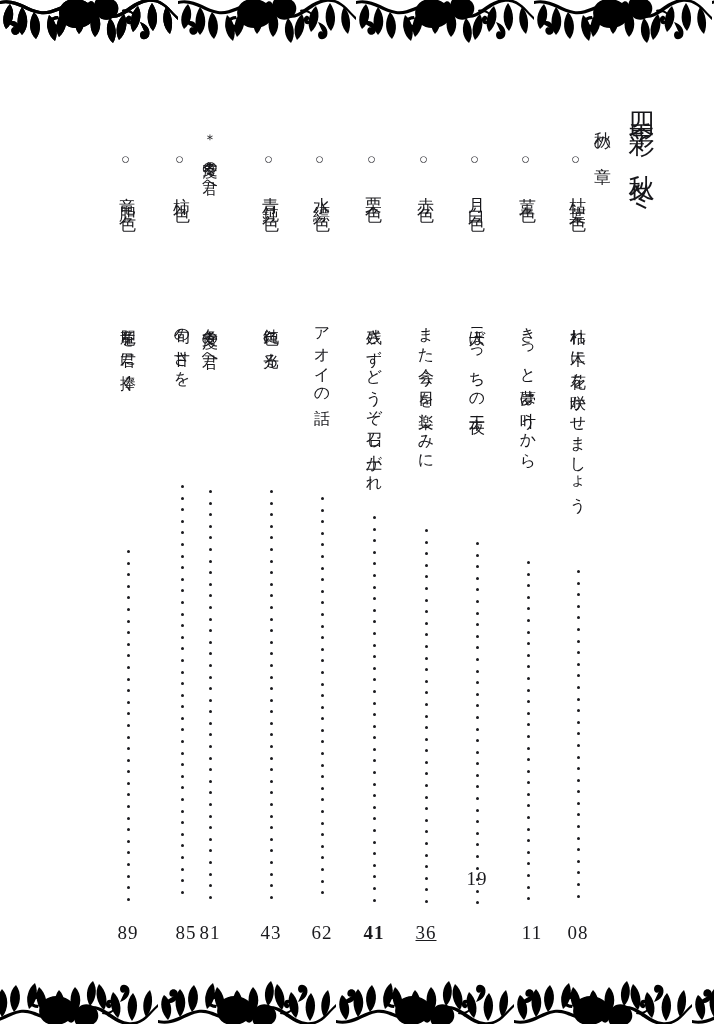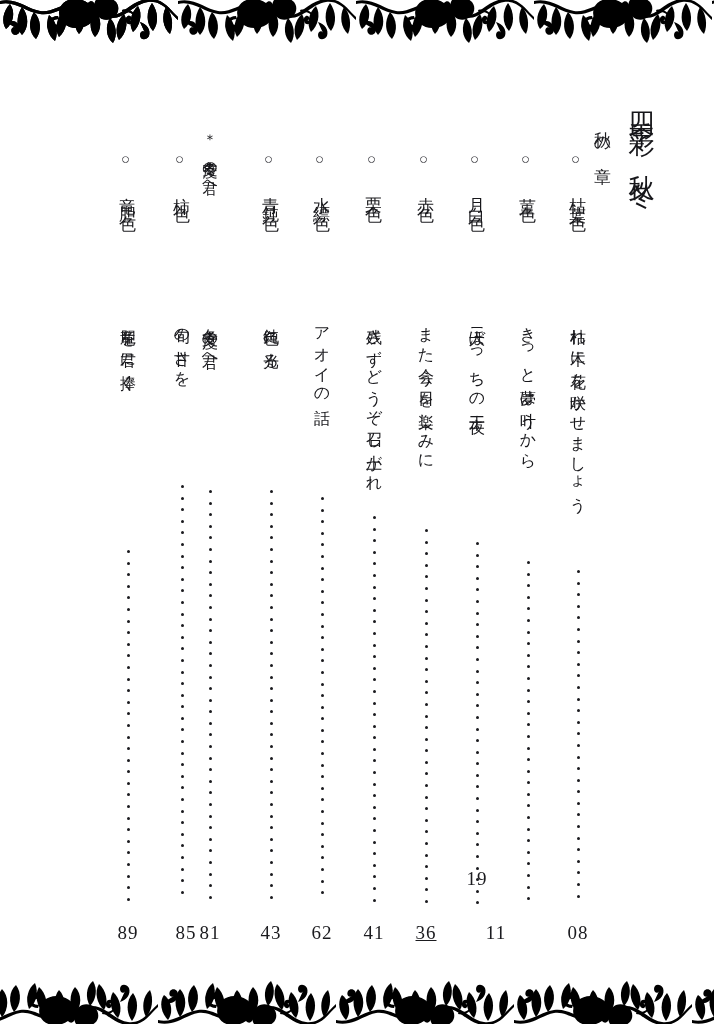--- a/index.html
+++ b/index.html
@@ -220,21 +220,21 @@
         <i></i>
         <i></i>
         <i></i>
         <i></i>
         <i></i>
         <i></i>
         <i></i>
         <i></i>
         <i></i>
       </div>
-      <div class="page-number" style="left: 496px; top: 922px;">11</div>
+      <div class="page-number" style="left: 532px; top: 922px;">11</div>
       <div class="entry-marker" style="left: 470px; top: 152px;">○</div>
       <div class="vcol entry-color-name" style="left: 468px; top: 184px;">月白色</div>
       <div class="vcol entry-subtitle" style="left: 469px; top: 316px;">二人ぼっちの十三夜</div>
       <div class="leader" style="left: 476px; top: 542px;">
         <i></i>
         <i></i>
         <i></i>
         <i></i>
         <i></i>
         <i></i>
@@ -337,21 +337,21 @@
         <i></i>
         <i></i>
         <i></i>
         <i></i>
         <i></i>
         <i></i>
         <i></i>
         <i></i>
         <i></i>
       </div>
-      <div class="page-number" style="left: 374px; top: 922px;">41</div>
+      <div class="page-number" style="left: 374px; top: 922px; font-weight: bold;">41</div>
       <div class="entry-marker" style="left: 315px; top: 152px;">○</div>
       <div class="vcol entry-color-name" style="left: 313px; top: 184px;">水縹色</div>
       <div class="vcol entry-subtitle" style="left: 314px; top: 316px;">アオイの話</div>
       <div class="leader" style="left: 321px; top: 497px;">
         <i></i>
         <i></i>
         <i></i>
         <i></i>
         <i></i>
         <i></i>

